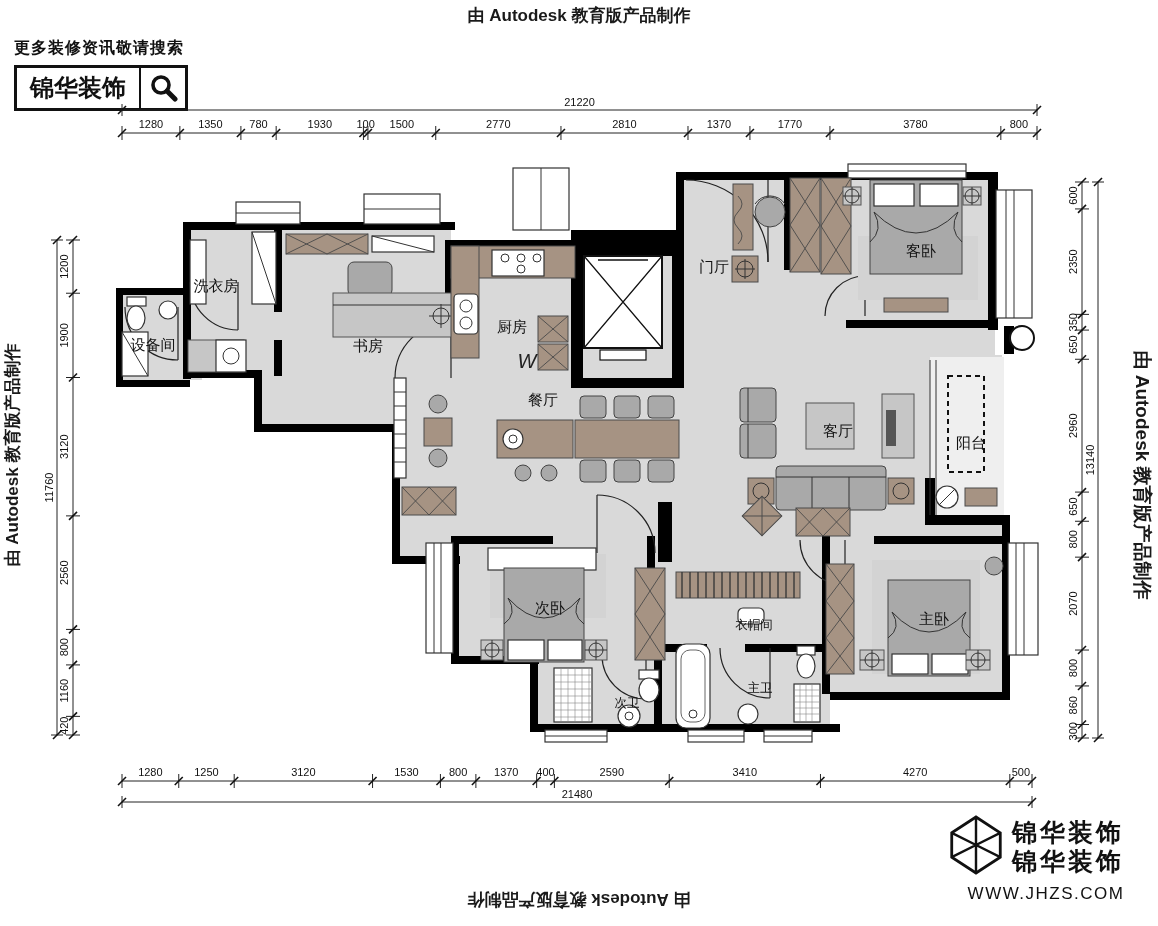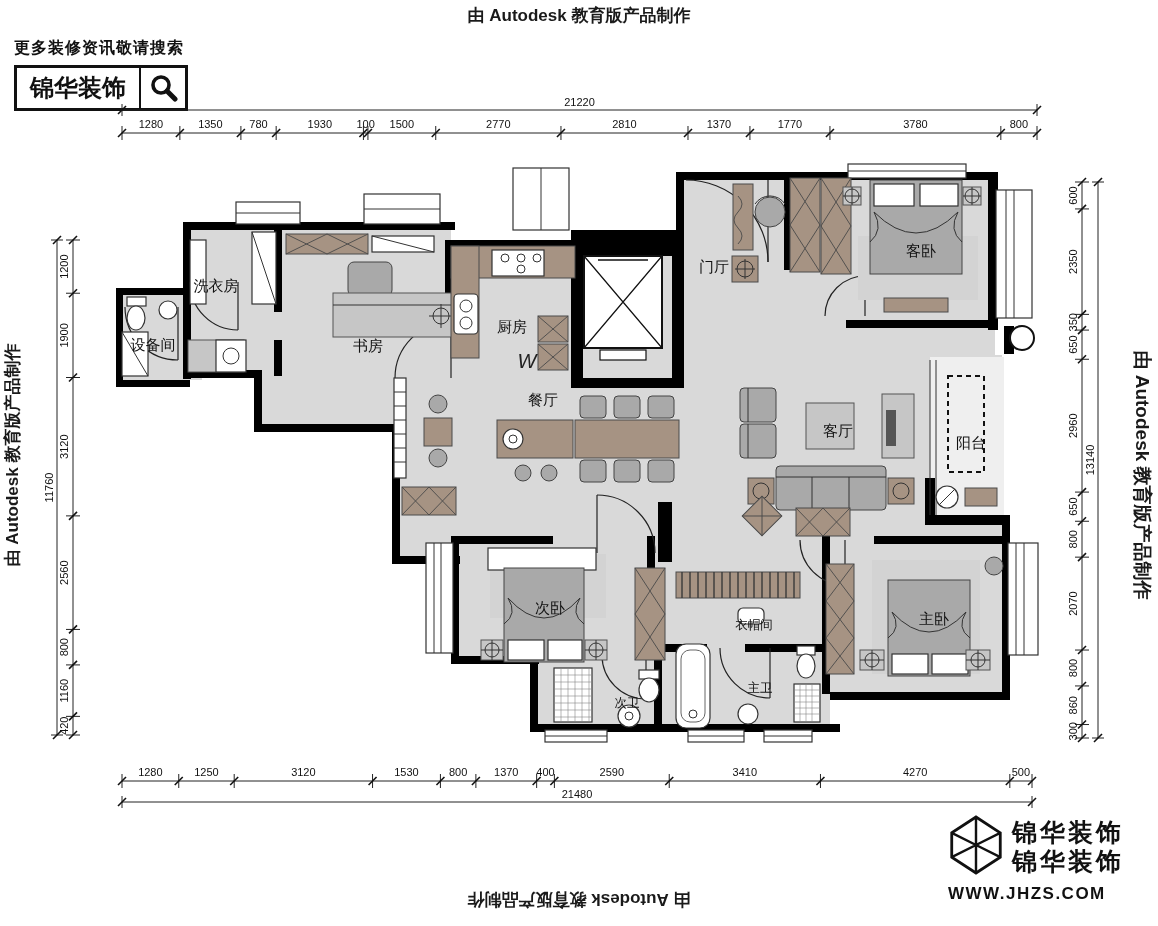--- a/index.html
+++ b/index.html
@@ -12,21 +12,21 @@
   .wm-right{left:1142px;top:475px;transform:translate(-50%,-50%) rotate(90deg);font-size:19px;}
   .banner{position:absolute;left:14px;top:10px;margin-top:28px;}
   .banner .hint{font-size:16px;font-weight:700;letter-spacing:1px;}
   .banner .box{margin-top:6px;width:168px;height:40px;border:3px solid #111;display:flex;align-items:stretch;}
   .banner .brand{flex:1;display:flex;align-items:center;justify-content:center;font-size:24px;font-weight:700;}
   .banner .iconcell{width:44px;border-left:2px solid #111;display:flex;align-items:center;justify-content:center;}
   .footer{position:absolute;left:948px;top:814px;width:196px;}
   .footer .row{display:flex;align-items:center;}
   .footer .col{margin-left:8px;}
   .footer .l1{font-size:25px;font-weight:700;letter-spacing:3px;line-height:29px;white-space:nowrap;}
-  .footer .url{margin-top:4px;font-size:17px;font-weight:700;letter-spacing:1.5px;}
+  .footer .url{margin-top:4px;font-size:17px;font-weight:400;letter-spacing:1.5px;text-align:center;}
   
   .wall{fill:#000;}
   .floor{fill:#d9d9d9;}
   .cab{fill:#a69383;stroke:#4a4a4a;stroke-width:1;}
   .gray{fill:#a9a9a9;stroke:#444;stroke-width:1;}
   .lgray{fill:#c6c6c6;stroke:#555;stroke-width:1;}
   .rug{fill:#d3d3d3;}
   .fix{fill:#fff;stroke:#333;stroke-width:1.2;}
   .thin{stroke:#333;stroke-width:1;fill:none;}
   .xline{stroke:#4a4a4a;stroke-width:0.9;fill:none;}

